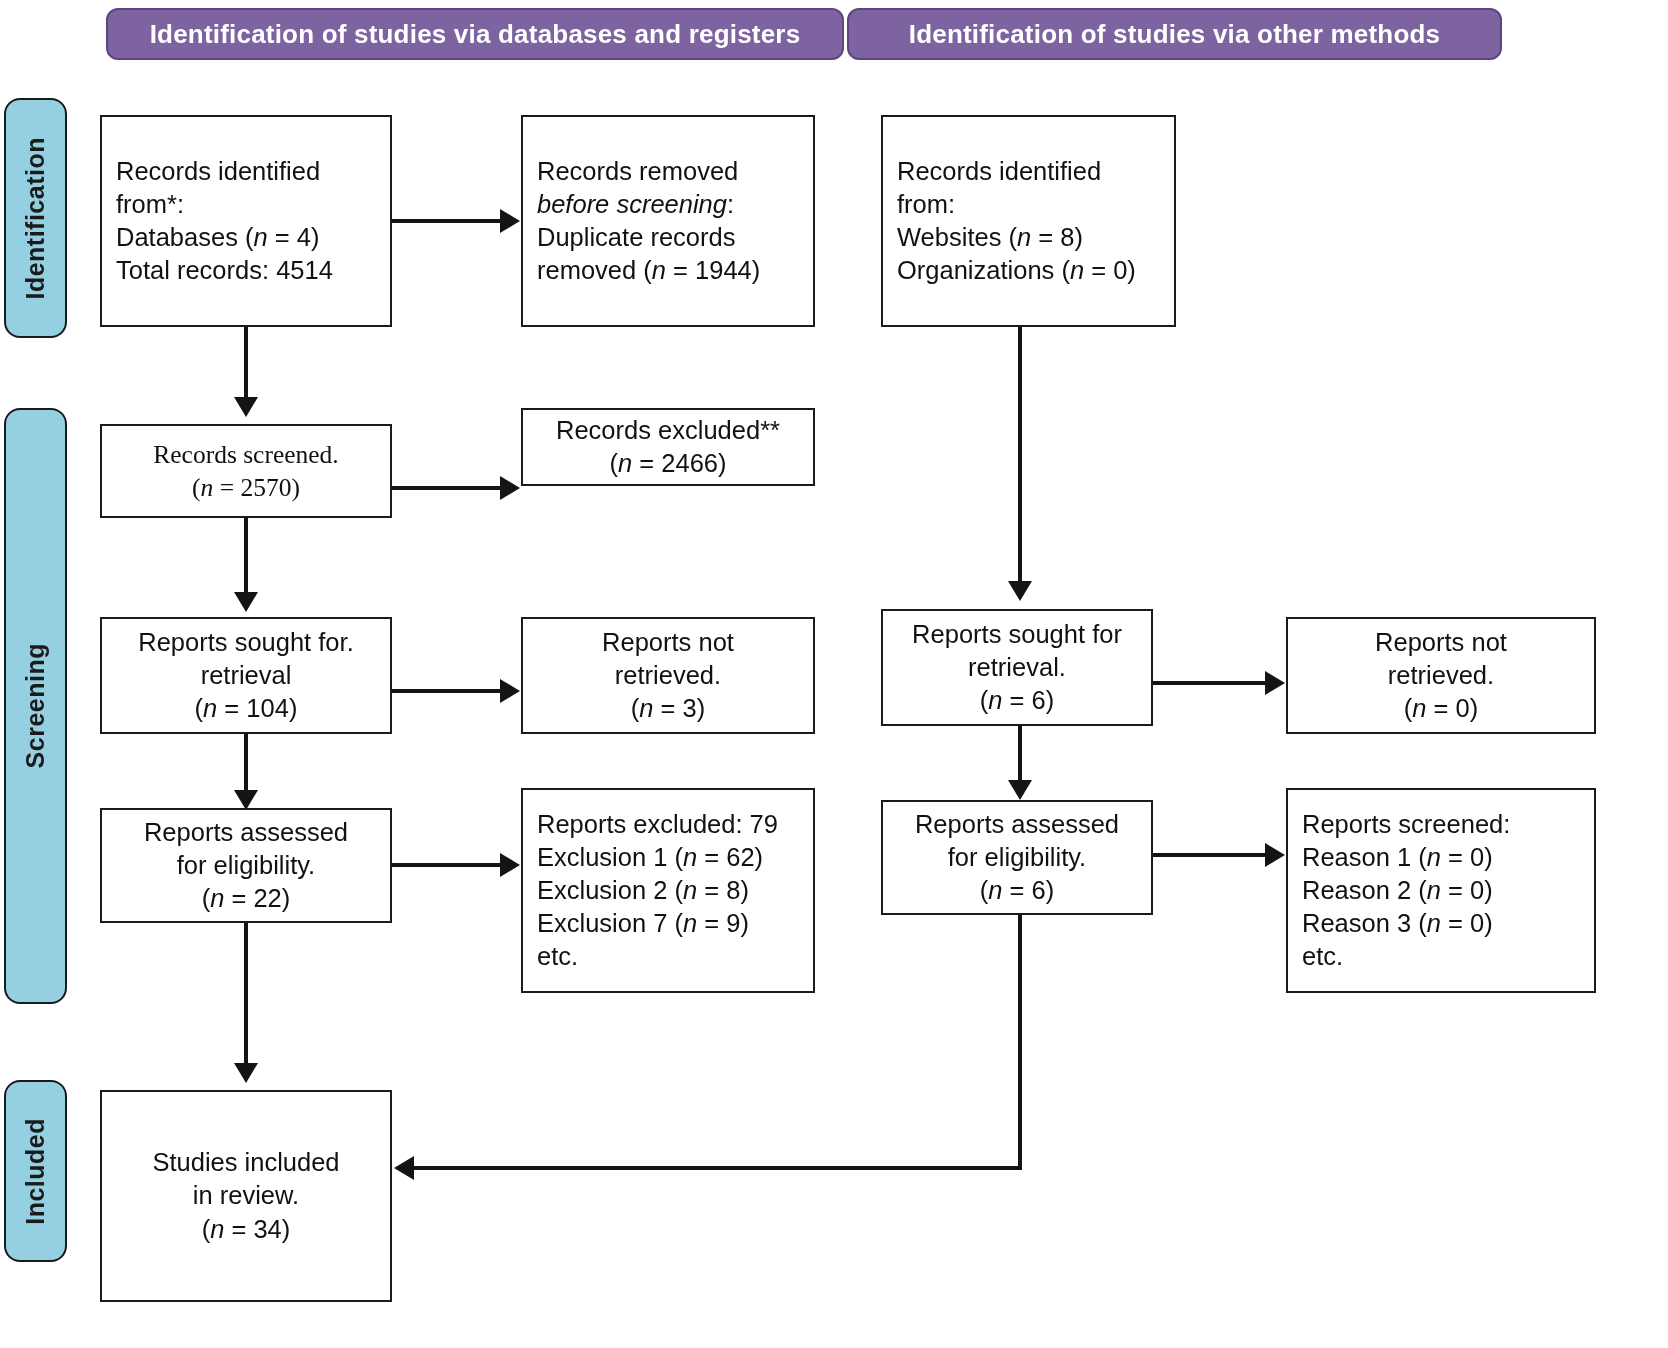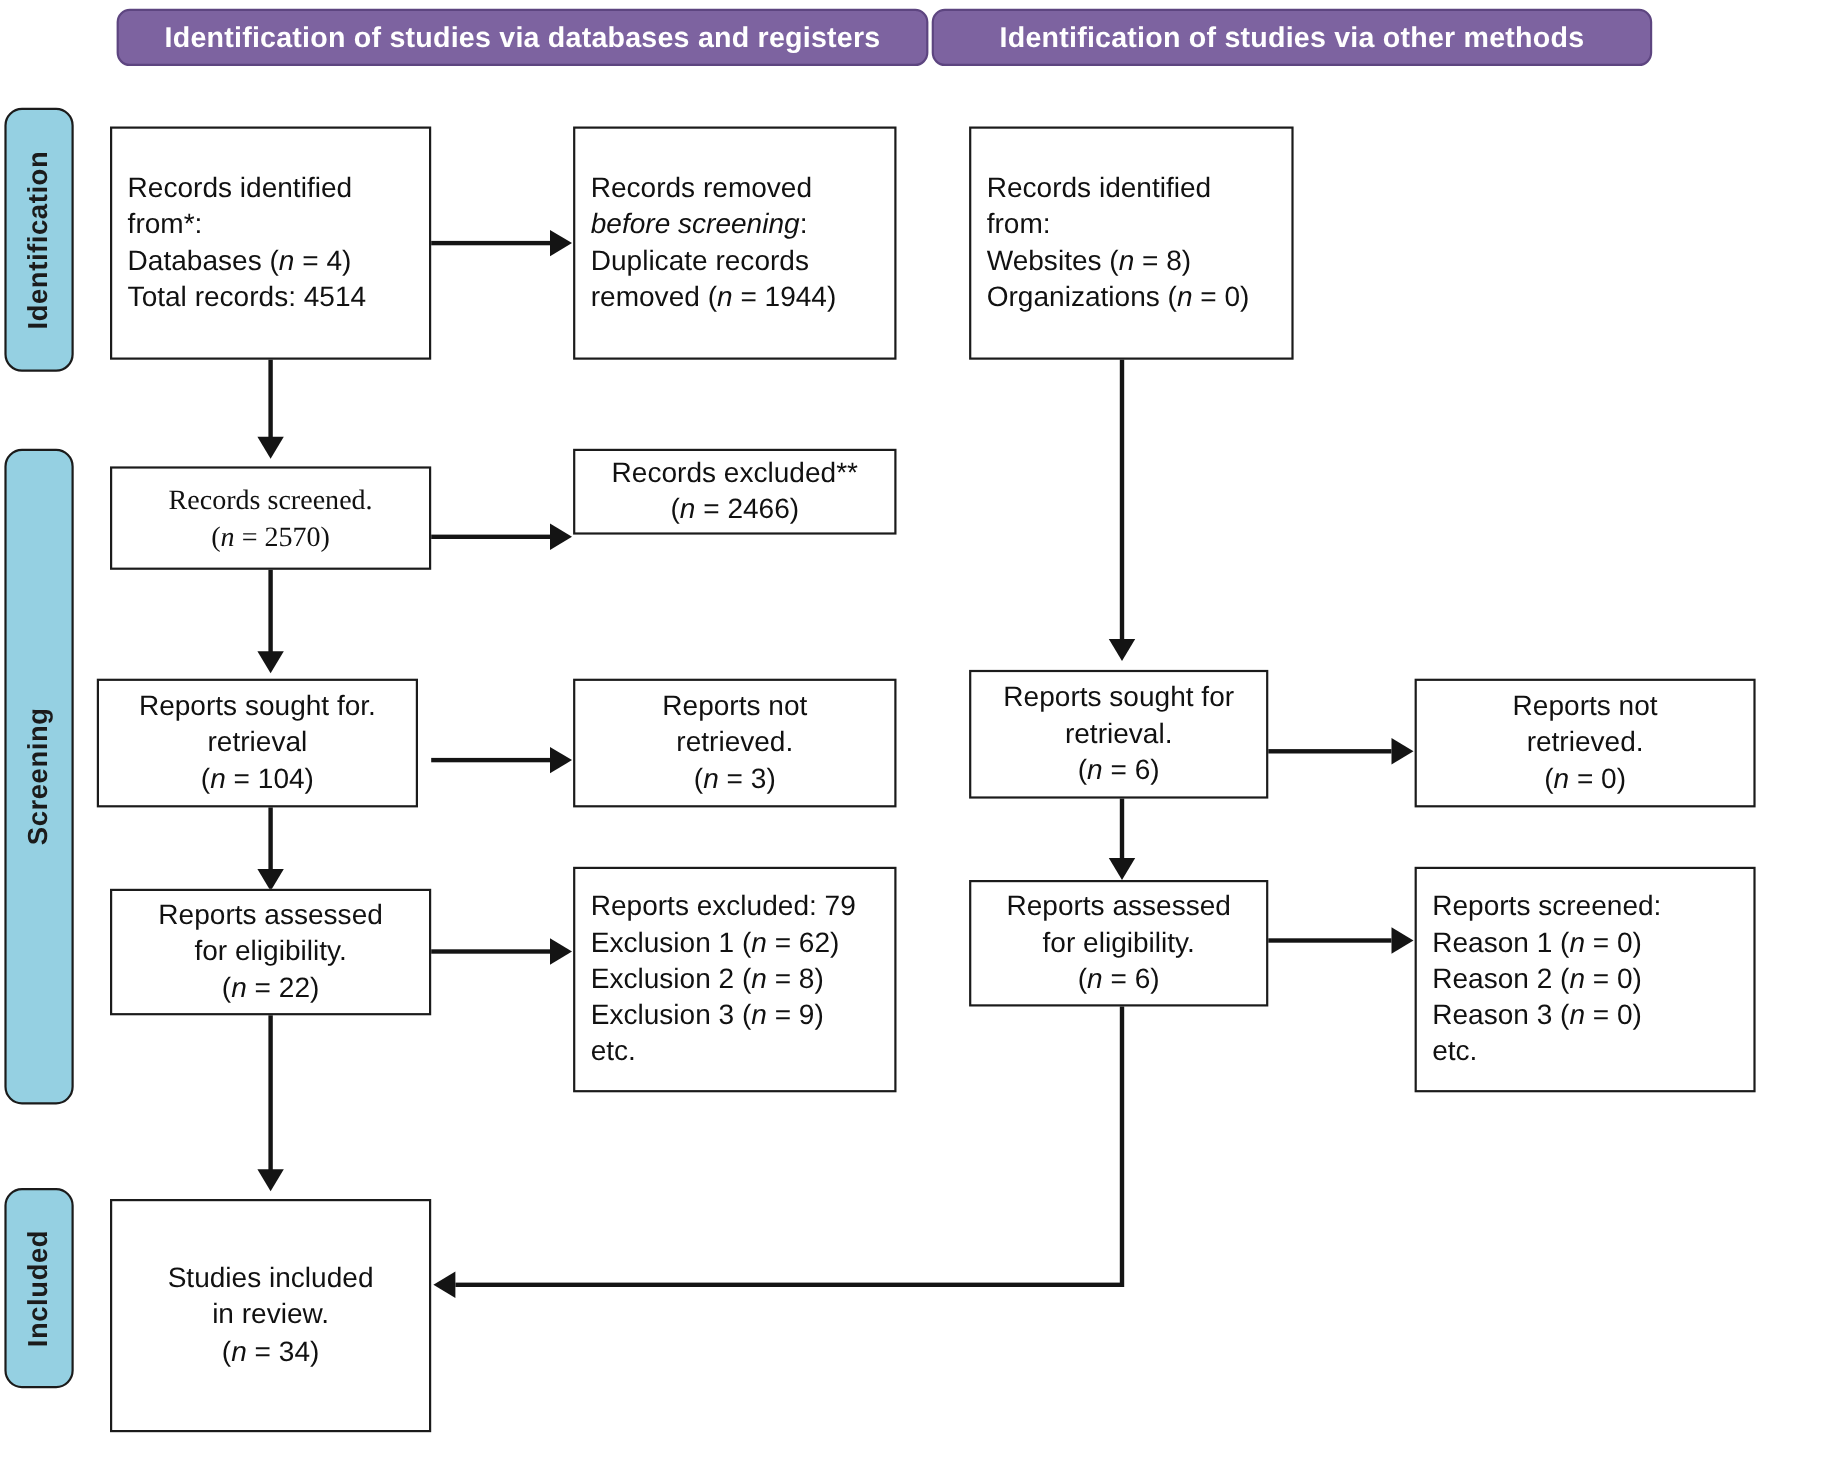--- a/index.html
+++ b/index.html
@@ -161,21 +161,21 @@
     <div class="ln">Records excluded**</div>
     <div class="ln"><span>(</span><span class="ital">n</span><span> = 2466)</span></div>
   </div>
 
   <div class="hline" style="left:392px; top:486px; width:108px;"></div>
   <div class="arrow-r" style="left:500px; top:476px;"></div>
 
   <div class="vline" style="left:244px; top:518px; height:82px;"></div>
   <div class="arrow-d" style="left:234px; top:592px;"></div>
 
-  <div class="box center" style="left:88px; top:617px; width:292px; height:117px;">
+  <div class="box center" style="left:100px; top:617px; width:292px; height:117px;">
     <div class="ln">Reports sought for.</div>
     <div class="ln">retrieval</div>
     <div class="ln"><span>(</span><span class="ital">n</span><span> = 104)</span></div>
   </div>
 
   <div class="box center" style="left:521px; top:617px; width:294px; height:117px;">
     <div class="ln">Reports not</div>
     <div class="ln">retrieved.</div>
     <div class="ln"><span>(</span><span class="ital">n</span><span> = 3)</span></div>
   </div>
@@ -207,21 +207,21 @@
   <div class="box center" style="left:100px; top:808px; width:292px; height:115px;">
     <div class="ln">Reports assessed</div>
     <div class="ln">for eligibility.</div>
     <div class="ln"><span>(</span><span class="ital">n</span><span> = 22)</span></div>
   </div>
 
   <div class="box left" style="left:521px; top:788px; width:294px; height:205px;">
     <div class="ln">Reports excluded: 79</div>
     <div class="ln"><span>Exclusion 1 (</span><span class="ital">n</span><span> = 62)</span></div>
     <div class="ln"><span>Exclusion 2 (</span><span class="ital">n</span><span> = 8)</span></div>
-    <div class="ln"><span>Exclusion 3 (</span><span class="ital">n</span><span> = 9)</span></div>
+    <div class="ln"><span>Exclusion 7 (</span><span class="ital">n</span><span> = 9)</span></div>
     <div class="ln">etc.</div>
   </div>
 
   <div class="hline" style="left:392px; top:863px; width:108px;"></div>
   <div class="arrow-r" style="left:500px; top:853px;"></div>
 
   <div class="vline" style="left:1018px; top:726px; height:62px;"></div>
   <div class="arrow-d" style="left:1008px; top:780px;"></div>
 
   <div class="box center" style="left:881px; top:800px; width:272px; height:115px;">

